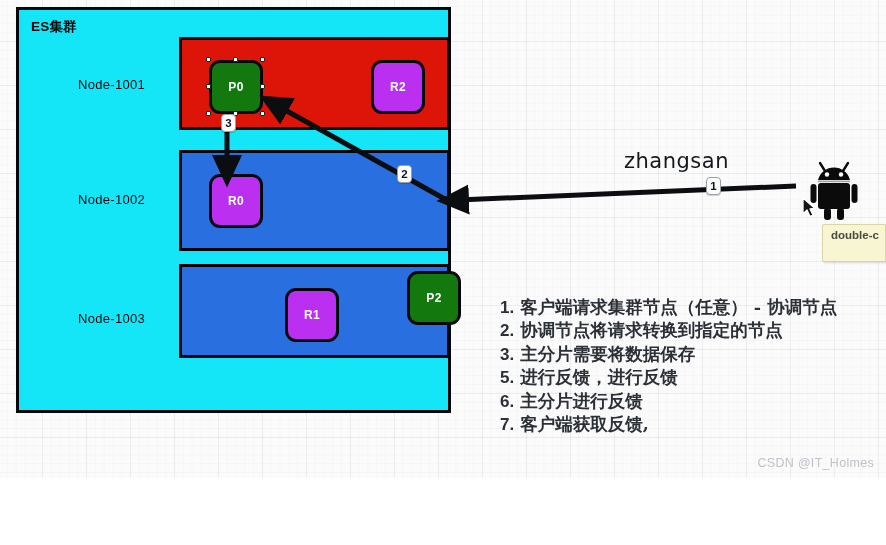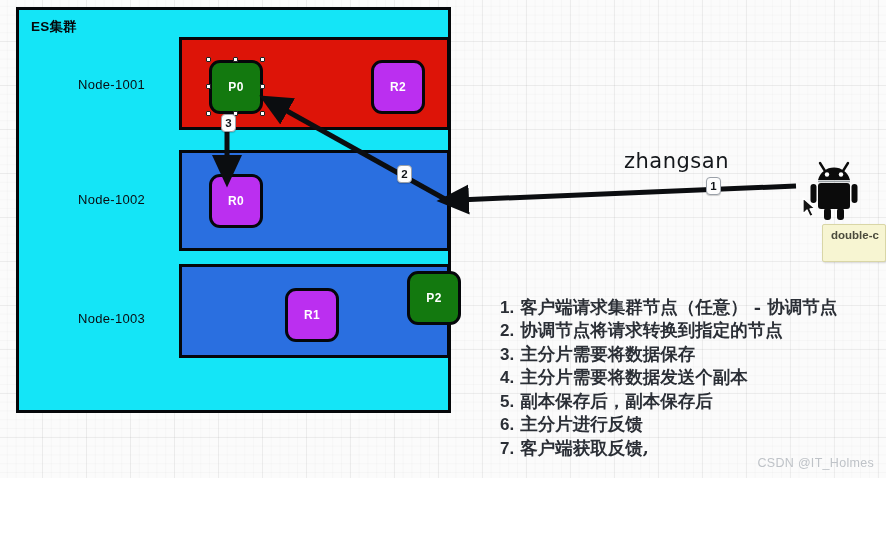--- a/index.html
+++ b/index.html
@@ -278,26 +278,22 @@
     </p>
     <p class="steps-item">
       <span class="steps-num">2.</span>
       <span>协调节点将请求转换到指定的节点</span>
     </p>
     <p class="steps-item">
       <span class="steps-num">3.</span>
       <span>主分片需要将数据保存</span>
     </p>
     <p class="steps-item">
-      <span class="steps-num">4.</span>
-      <span>主分片需要将数据发送个副本</span>
-    </p>
-    <p class="steps-item">
       <span class="steps-num">5.</span>
-      <span>副本保存后，副本保存后</span>
+      <span>进行反馈，进行反馈</span>
     </p>
     <p class="steps-item">
       <span class="steps-num">6.</span>
       <span>主分片进行反馈</span>
     </p>
     <p class="steps-item">
       <span class="steps-num">7.</span>
       <span>客户端获取反馈,</span>
     </p>
   </div>

